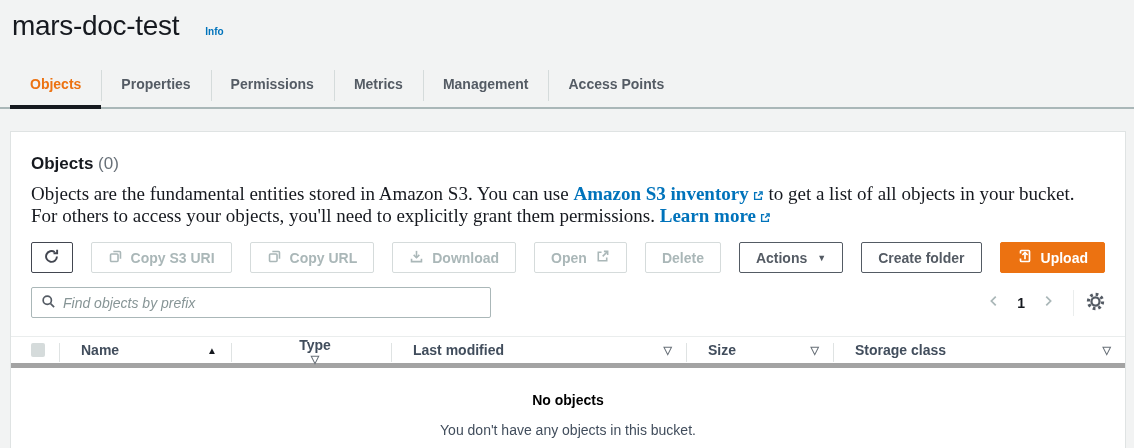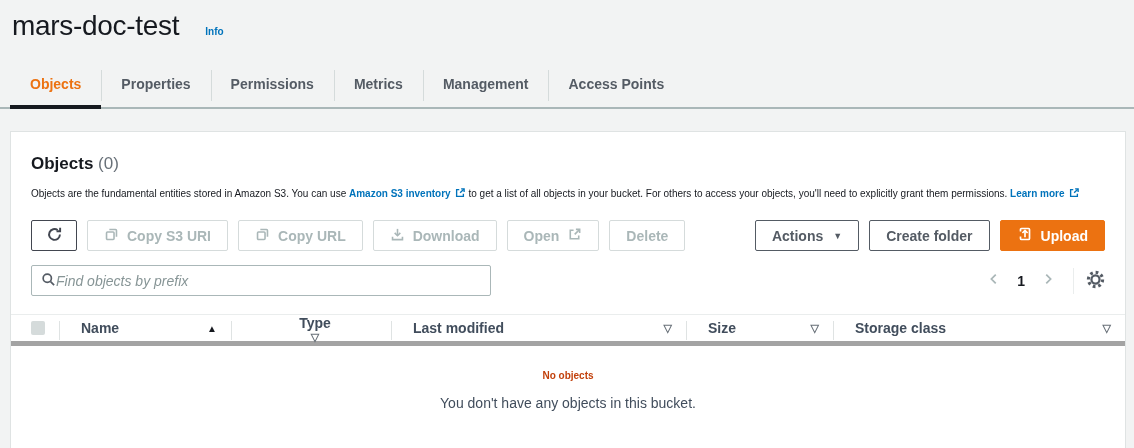--- a/index.html
+++ b/index.html
@@ -19,37 +19,37 @@
   .tab { position: relative; padding: 12px 20px 15px 20px; font-weight: 700; font-size: 14px;
          color: #545b64; cursor: pointer; white-space: nowrap; }
   .tab:not(:first-child)::before { content: ""; position: absolute; left: 0; top: 6px; width: 1px; height: 31px; background: #d5dbdb; }
   .tab.active { color: #ec7211; }
   .tab.active::after { content: ""; position: absolute; left: 0; right: 0; bottom: -2px; height: 4px; background: #16191f; }
   
   .panel { background: #ffffff; border: 1px solid #dfe3e3; margin: 22px 8px 0 10px; min-height: 330px; }
   .panel-head { padding: 22px 20px 0 20px; }
   .panel-heading { font-size: 17px; font-weight: 700; color: #16191f; }
   .panel-count { font-weight: 400; color: #687078; }
-  .panel-desc { margin-top: 10px; font-size: 10px; line-height: 20px; color: #16191f; max-width: 1080px; }
+  .panel-desc { margin-top: 10px; font-size: 19px; line-height: 20px; color: #16191f; max-width: 1080px; font-family: Liberation Serif, serif; }
   .link { color: #0073bb; font-weight: 700; text-decoration: none; cursor: pointer; white-space: nowrap; }
   .ext-icon { display: inline-block; vertical-align: -2px; margin-left: 3px; }
   
-  .toolbar { display: flex; align-items: center; gap: 10px; margin: 14px 20px 0 20px; }
+  .toolbar { display: flex; align-items: center; gap: 18px; margin: 14px 20px 0 20px; }
   .btn { display: inline-flex; align-items: center; justify-content: center; gap: 8px; height: 31px;
          padding: 0 16px; border-radius: 2px; background: #fff; font-family: inherit;
          font-size: 14px; font-weight: 700; cursor: pointer; white-space: nowrap; }
   .btn-normal { border: 1px solid #545b64; color: #545b64; }
   .btn-disabled { border: 1px solid #d5dbdb; color: #aab7b8; cursor: default; }
   .btn-primary { border: 1px solid #ec7211; background: #ec7211; color: #fff; }
   .btn-icononly { width: 46px; padding: 0; border: 1px solid #424650; color: #424650; }
   .push-right { margin-left: auto; }
   .caret { font-size: 9px; margin-left: 2px; }
   
   .search-row { display: flex; align-items: center; margin: 14px 20px 0 20px; }
-  .search-box { display: flex; align-items: center; width: 460px; height: 31px;
+  .search-box { display: flex; align-items: center; gap: 7px; width: 460px; height: 31px;
                 border: 1px solid #aab7b8; border-radius: 2px; background: #fff; padding: 0 9px; color: #545b64; }
   .search-box input { flex: 1; border: none; outline: none; font-family: inherit; font-size: 14px;
                       font-style: italic; color: #16191f; background: transparent; }
   .search-box input::placeholder { color: #879596; font-style: italic; }
   .pagination { display: flex; align-items: center; margin-left: auto; color: #aab7b8; }
   .page-btn { background: none; border: none; cursor: pointer; color: #aab7b8; padding: 4px 6px; display: flex; align-items: center; }
   .page-num { font-weight: 700; color: #16191f; padding: 0 10px; font-size: 14px; }
   .pg-divider { width: 1px; height: 26px; background: #eaeded; margin: 0 12px; }
   .gear-btn { background: none; border: none; cursor: pointer; color: #545b64; display: flex; align-items: center; }
   
@@ -60,21 +60,21 @@
         height: 100%; padding: 0 14px 0 22px; cursor: pointer; }
   .th:not(.th-check)::before { content: ""; position: absolute; left: 0; top: 6px; height: 19px; width: 1px; background: #dfe3e3; }
   .th-check { width: 48px; padding: 0 0 0 20px; justify-content: flex-start; cursor: default; }
   .w-name { width: 172px; } .w-type { width: 160px; flex-direction: column; } .w-modified { width: 295px; }
   .w-size { width: 147px; gap: 12px; } .w-storage { flex: 1; }
   .checkbox { width: 14px; height: 14px; border-radius: 2px; background: #d5dbdb; }
   .sort-asc { font-size: 10px; color: #16191f; }
   .sort-none { font-size: 11px; color: #687078; }
   
   .empty { text-align: center; padding: 24px 0 12px 0; }
-  .empty-title { font-size: 10px; font-weight: 700; color: #c2410c; }
+  .empty-title { font-size: 14px; font-weight: 700; color: #000000; }
   .empty-msg { margin-top: 14px; font-size: 14px; color: #414d5c; }
 </style>
 </head>
 <body>
 
 <div class="page-header">
   <h1 class="page-title">mars-doc-test</h1>
   <a class="info-link">Info</a>
 </div>
 

